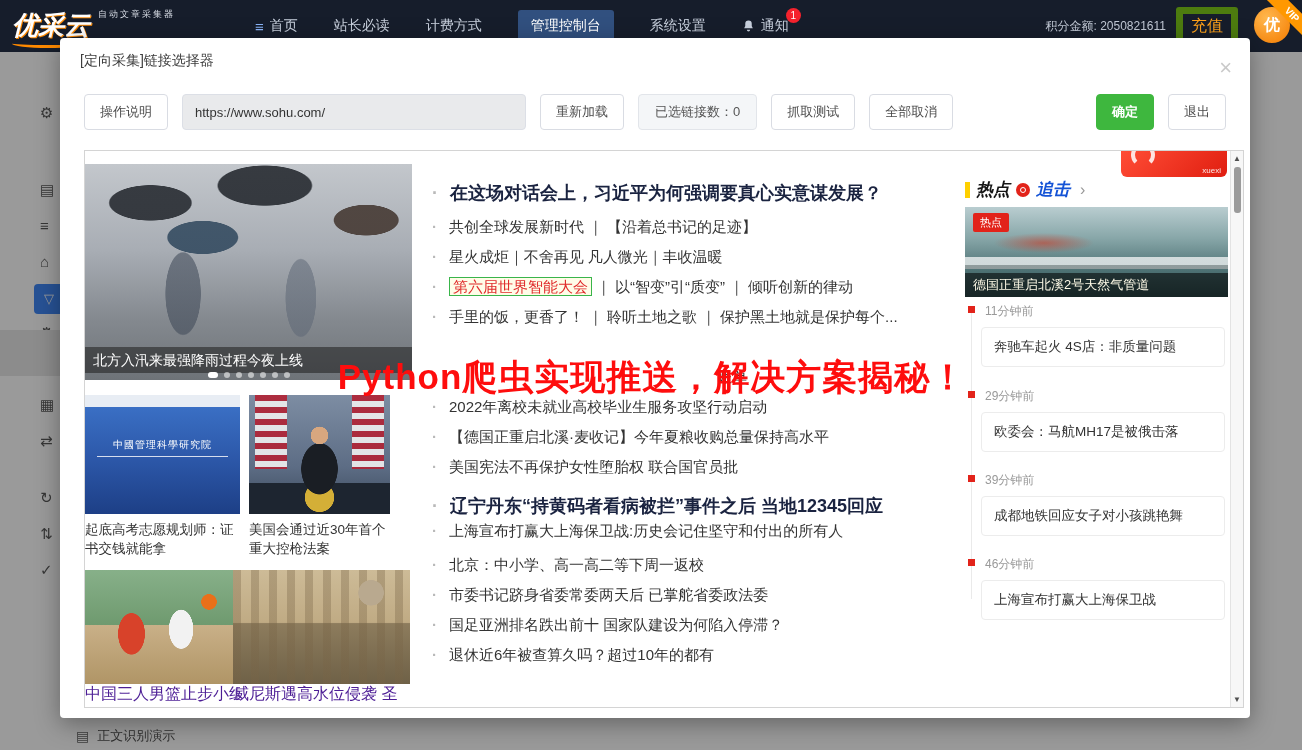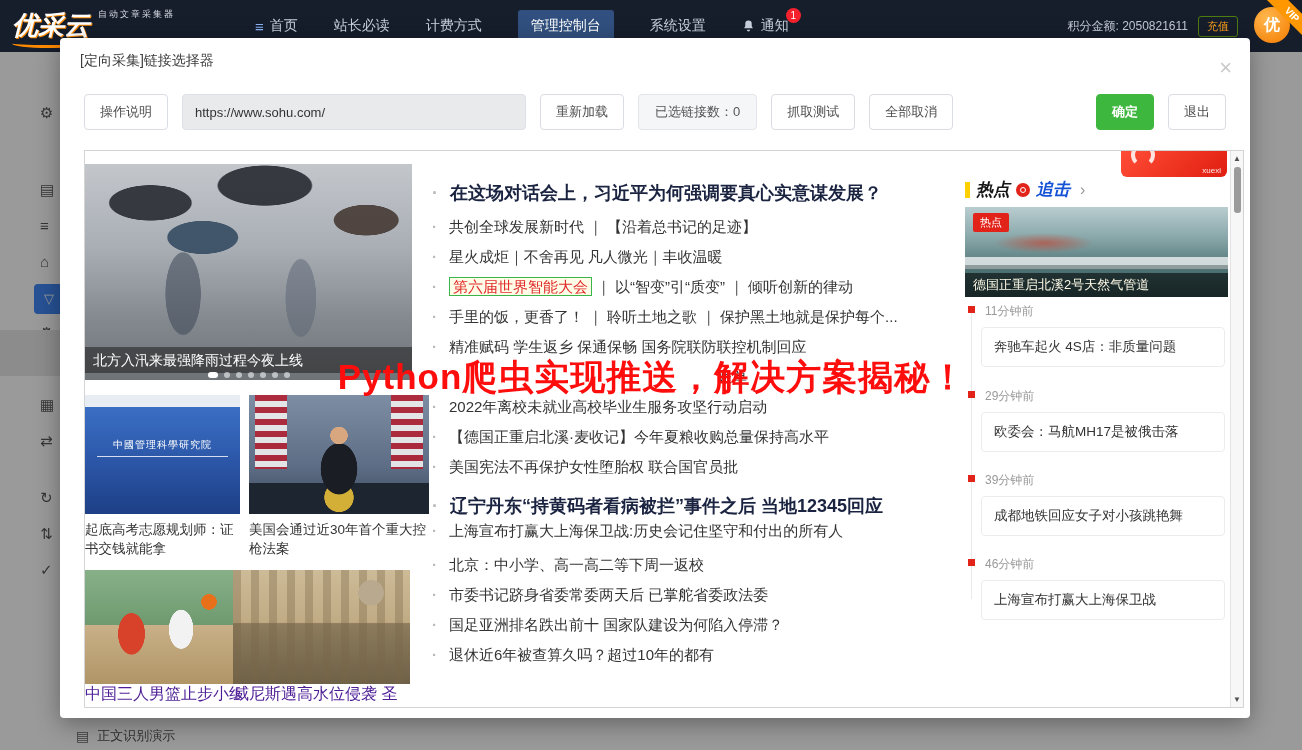--- a/index.html
+++ b/index.html
@@ -30,21 +30,21 @@
     border-bottom:3px solid #ff8a00; border-radius:50%; margin-top:-4px; }
   .logo-sub { font-size:9px; color:#d8dde6; letter-spacing:2px; margin:0 0 0 8px; }
   .nav { position:absolute; left:255px; top:0; height:52px; display:flex; align-items:center; gap:36px; }
   .nav-item { position:relative; font-size:14px; color:#c9d1de; display:flex; align-items:center; gap:6px; cursor:pointer; }
   .nav-item.active { background:#31507f; color:#fff; padding:7px 13px; border-radius:3px; }
   .menu-glyph { color:#8ab4f8; font-size:15px; }
   .badge { position:absolute; top:-9px; right:-12px; min-width:15px; height:15px; padding:0 3px;
     background:#f5222d; border-radius:8px; color:#fff; font-size:10px; line-height:15px; text-align:center; }
   .nav-right { position:absolute; right:64px; top:0; height:52px; display:flex; align-items:center; }
   .points { font-size:12px; color:#c2c9d6; }
-  .recharge { font-size:11px; color:#ffa21a; border:1px solid #4d7c0f; padding:2px 8px;
+  .recharge { font-size:16px; color:#ffa21a; border:7px solid #4d7c0f; padding:2px 8px;
     border-radius:3px; margin-left:10px; cursor:pointer; }
   .logo-circle { position:absolute; right:12px; top:7px; width:36px; height:36px; border-radius:50%;
     background:radial-gradient(circle at 35% 30%, #ffb74d, #f57c00); color:#fff; font-weight:bold;
     text-align:center; line-height:36px; font-size:16px; z-index:3; }
   .vip-ribbon { position:absolute; top:0; right:0; width:52px; height:52px; overflow:hidden; z-index:4; }
   .vip-ribbon span { position:absolute; top:7px; right:-18px; transform:rotate(45deg);
     background:#ff9800; color:#fff; font-size:10px; font-weight:bold; padding:2px 20px; }
 
   
   .modal { position:absolute; left:60px; top:38px; width:1190px; height:680px; background:#fff;
@@ -263,21 +263,21 @@
         </div>
       </div>
     </figure>
 
     <figure class="photo" style="left:0;top:244px;width:155px">
       <div class="img img-institute">
         <span class="sign">中國管理科學研究院</span>
       </div>
       <div class="cap2">起底高考志愿规划师：证书交钱就能拿</div>
     </figure>
-    <figure class="photo" style="left:164px;top:244px;width:180px">
+    <figure class="photo" style="left:164px;top:244px;width:141px">
       <div class="img img-biden"></div>
       <div class="cap2">美国会通过近30年首个重大控枪法案</div>
     </figure>
     <figure class="photo" style="left:0;top:419px;width:155px">
       <div class="img img-basketball"></div>
       <div class="cap1">中国三人男篮止步小组赛</div>
     </figure>
     <figure class="photo" style="left:148px;top:419px;width:177px">
       <div class="img img-venice"></div>
       <div class="cap1">威尼斯遇高水位侵袭 圣</div>
@@ -290,23 +290,20 @@
       <span class="dot">·</span><span class="hl-text">共创全球发展新时代 ｜ 【沿着总书记的足迹】</span>
     </div>
     <div class="hl" style="top:97px">
       <span class="dot">·</span><span class="hl-text">星火成炬｜不舍再见 凡人微光｜丰收温暖</span>
     </div>
     <div class="hl" style="top:127px">
       <span class="dot">·</span><span class="selected-link">第六届世界智能大会</span><span class="hl-text"> ｜ 以“智变”引“质变” ｜ 倾听创新的律动</span>
     </div>
     <div class="hl" style="top:157px">
       <span class="dot">·</span><span class="hl-text">手里的饭，更香了！ ｜ 聆听土地之歌 ｜ 保护黑土地就是保护每个...</span>
-    </div>
-    <div class="hl" style="top:187px">
-      <span class="dot">·</span><span class="hl-text">精准赋码 学生返乡 保通保畅 国务院联防联控机制回应</span>
     </div>
     <div class="hl occluded" style="top:217px">
       <span class="dot">·</span><span class="hl-text">账单</span>
     </div>
     <div class="hl" style="top:247px">
       <span class="dot">·</span><span class="hl-text">2022年离校未就业高校毕业生服务攻坚行动启动</span>
     </div>
     <div class="hl" style="top:277px">
       <span class="dot">·</span><span class="hl-text">【德国正重启北溪·麦收记】今年夏粮收购总量保持高水平</span>
     </div>

